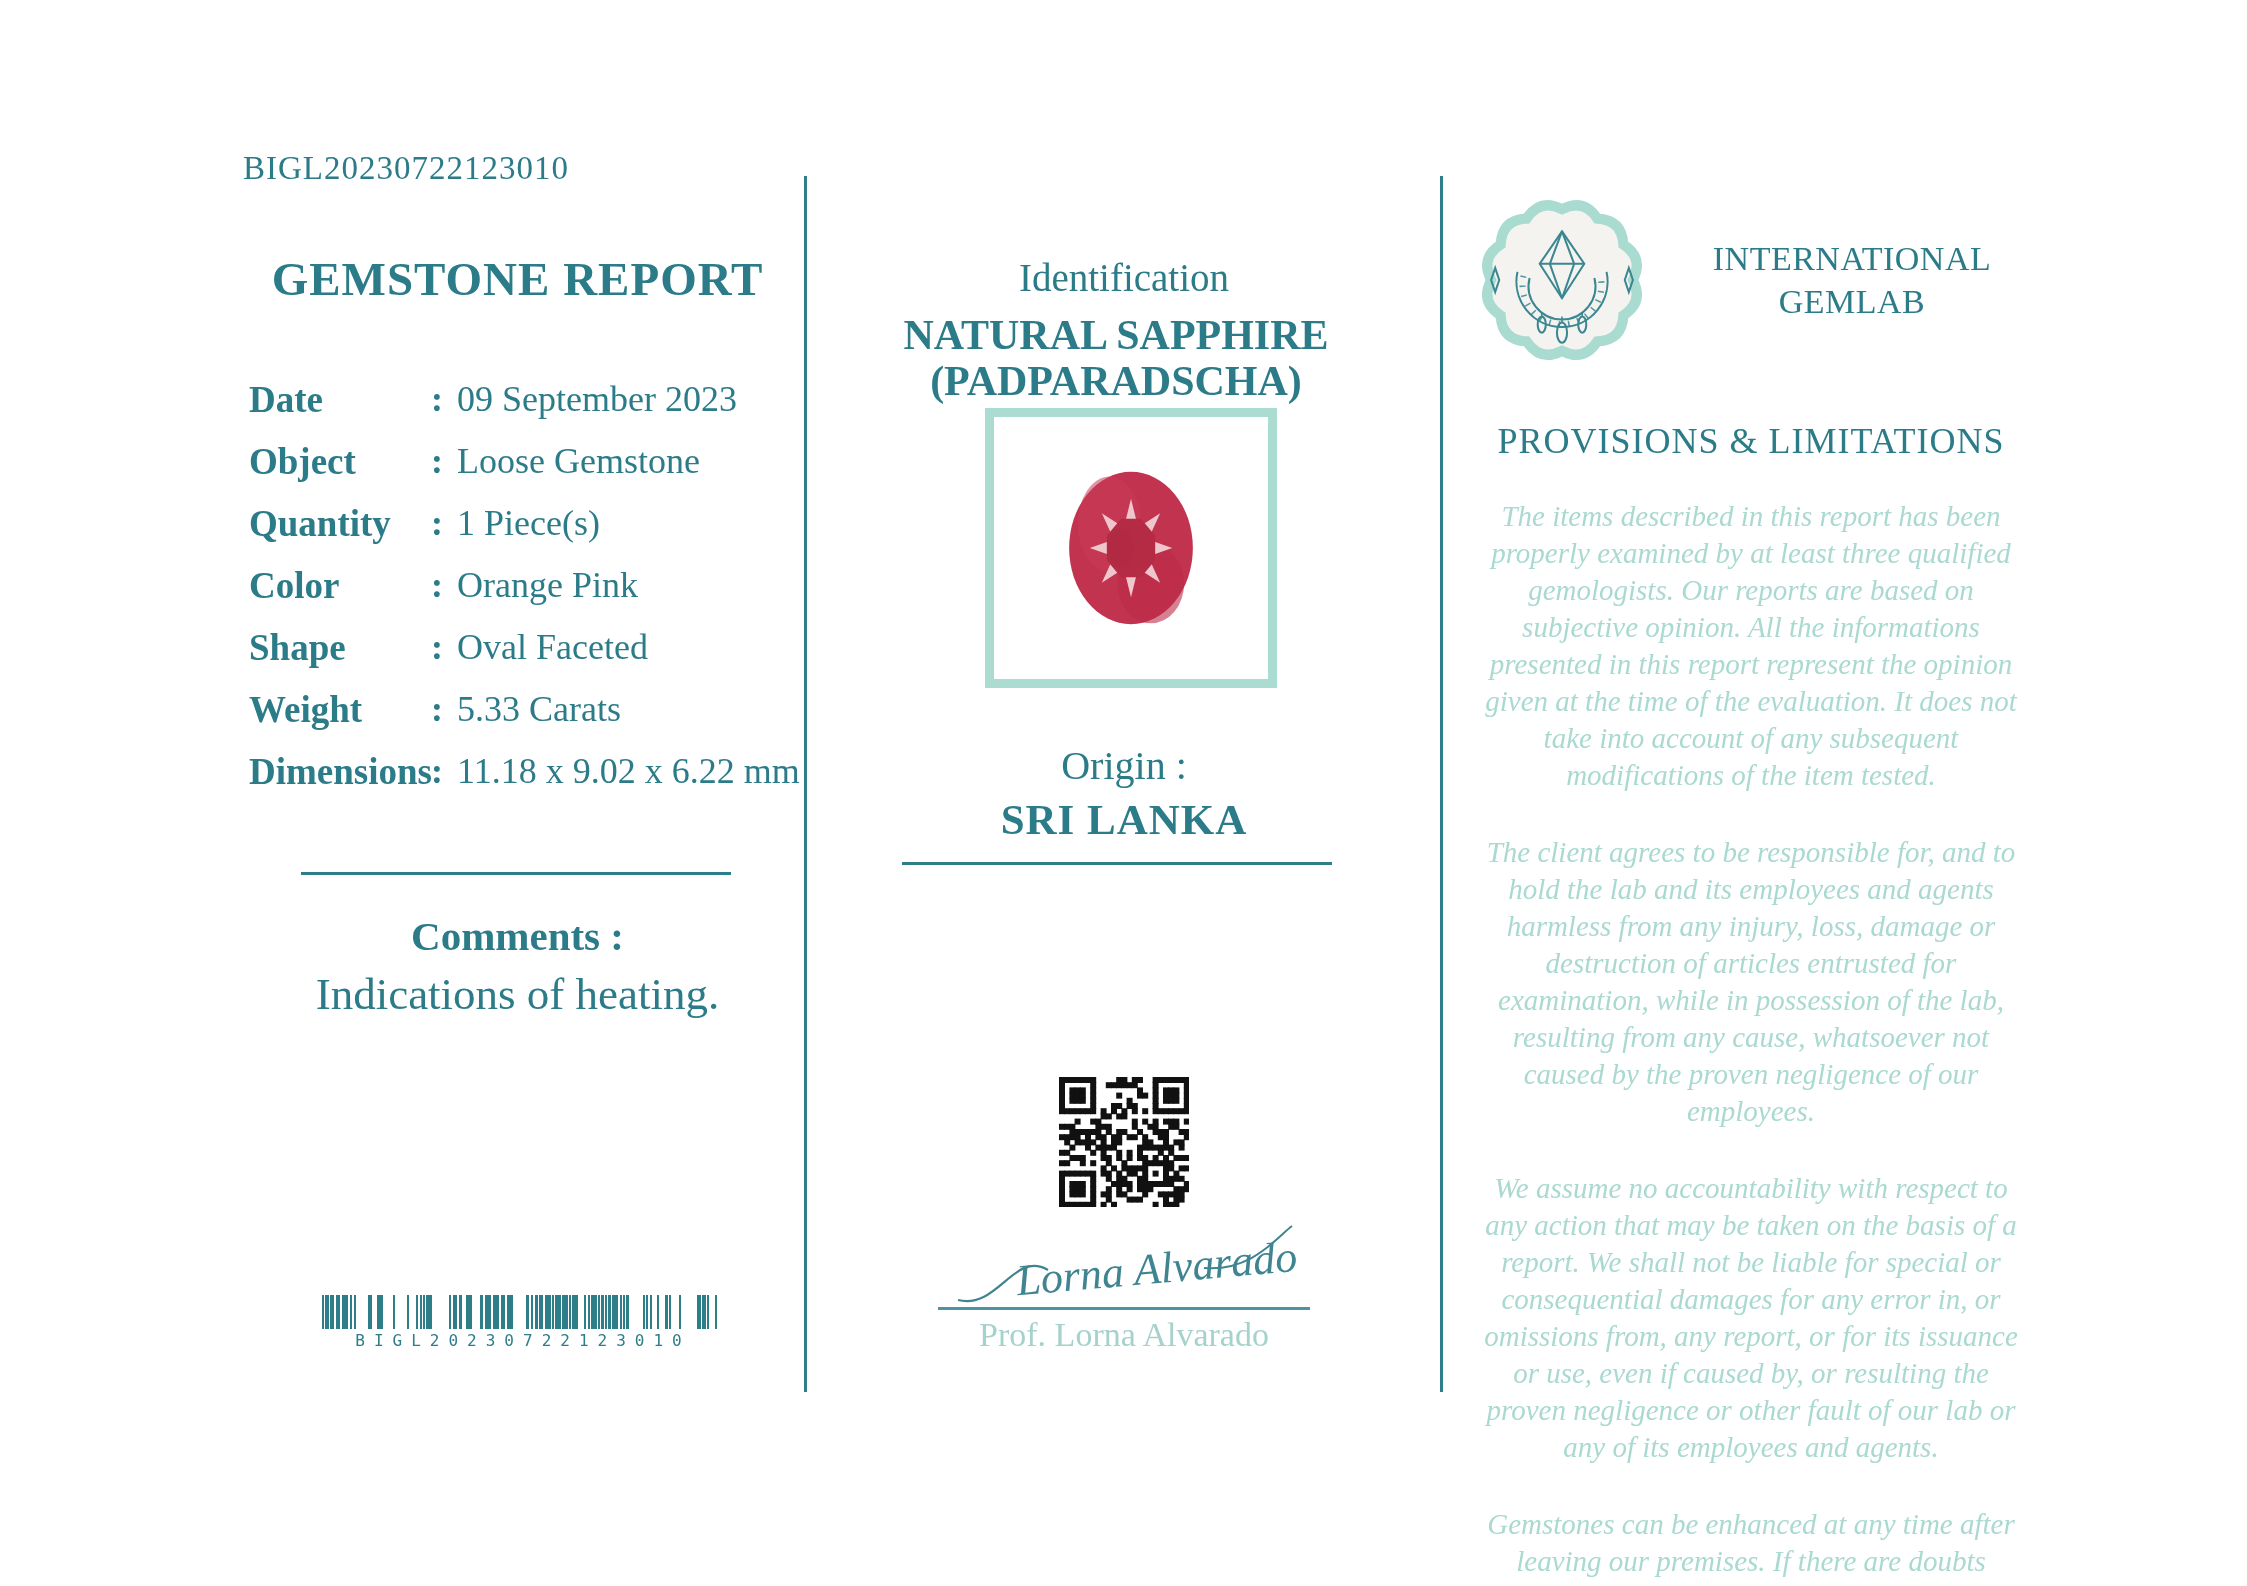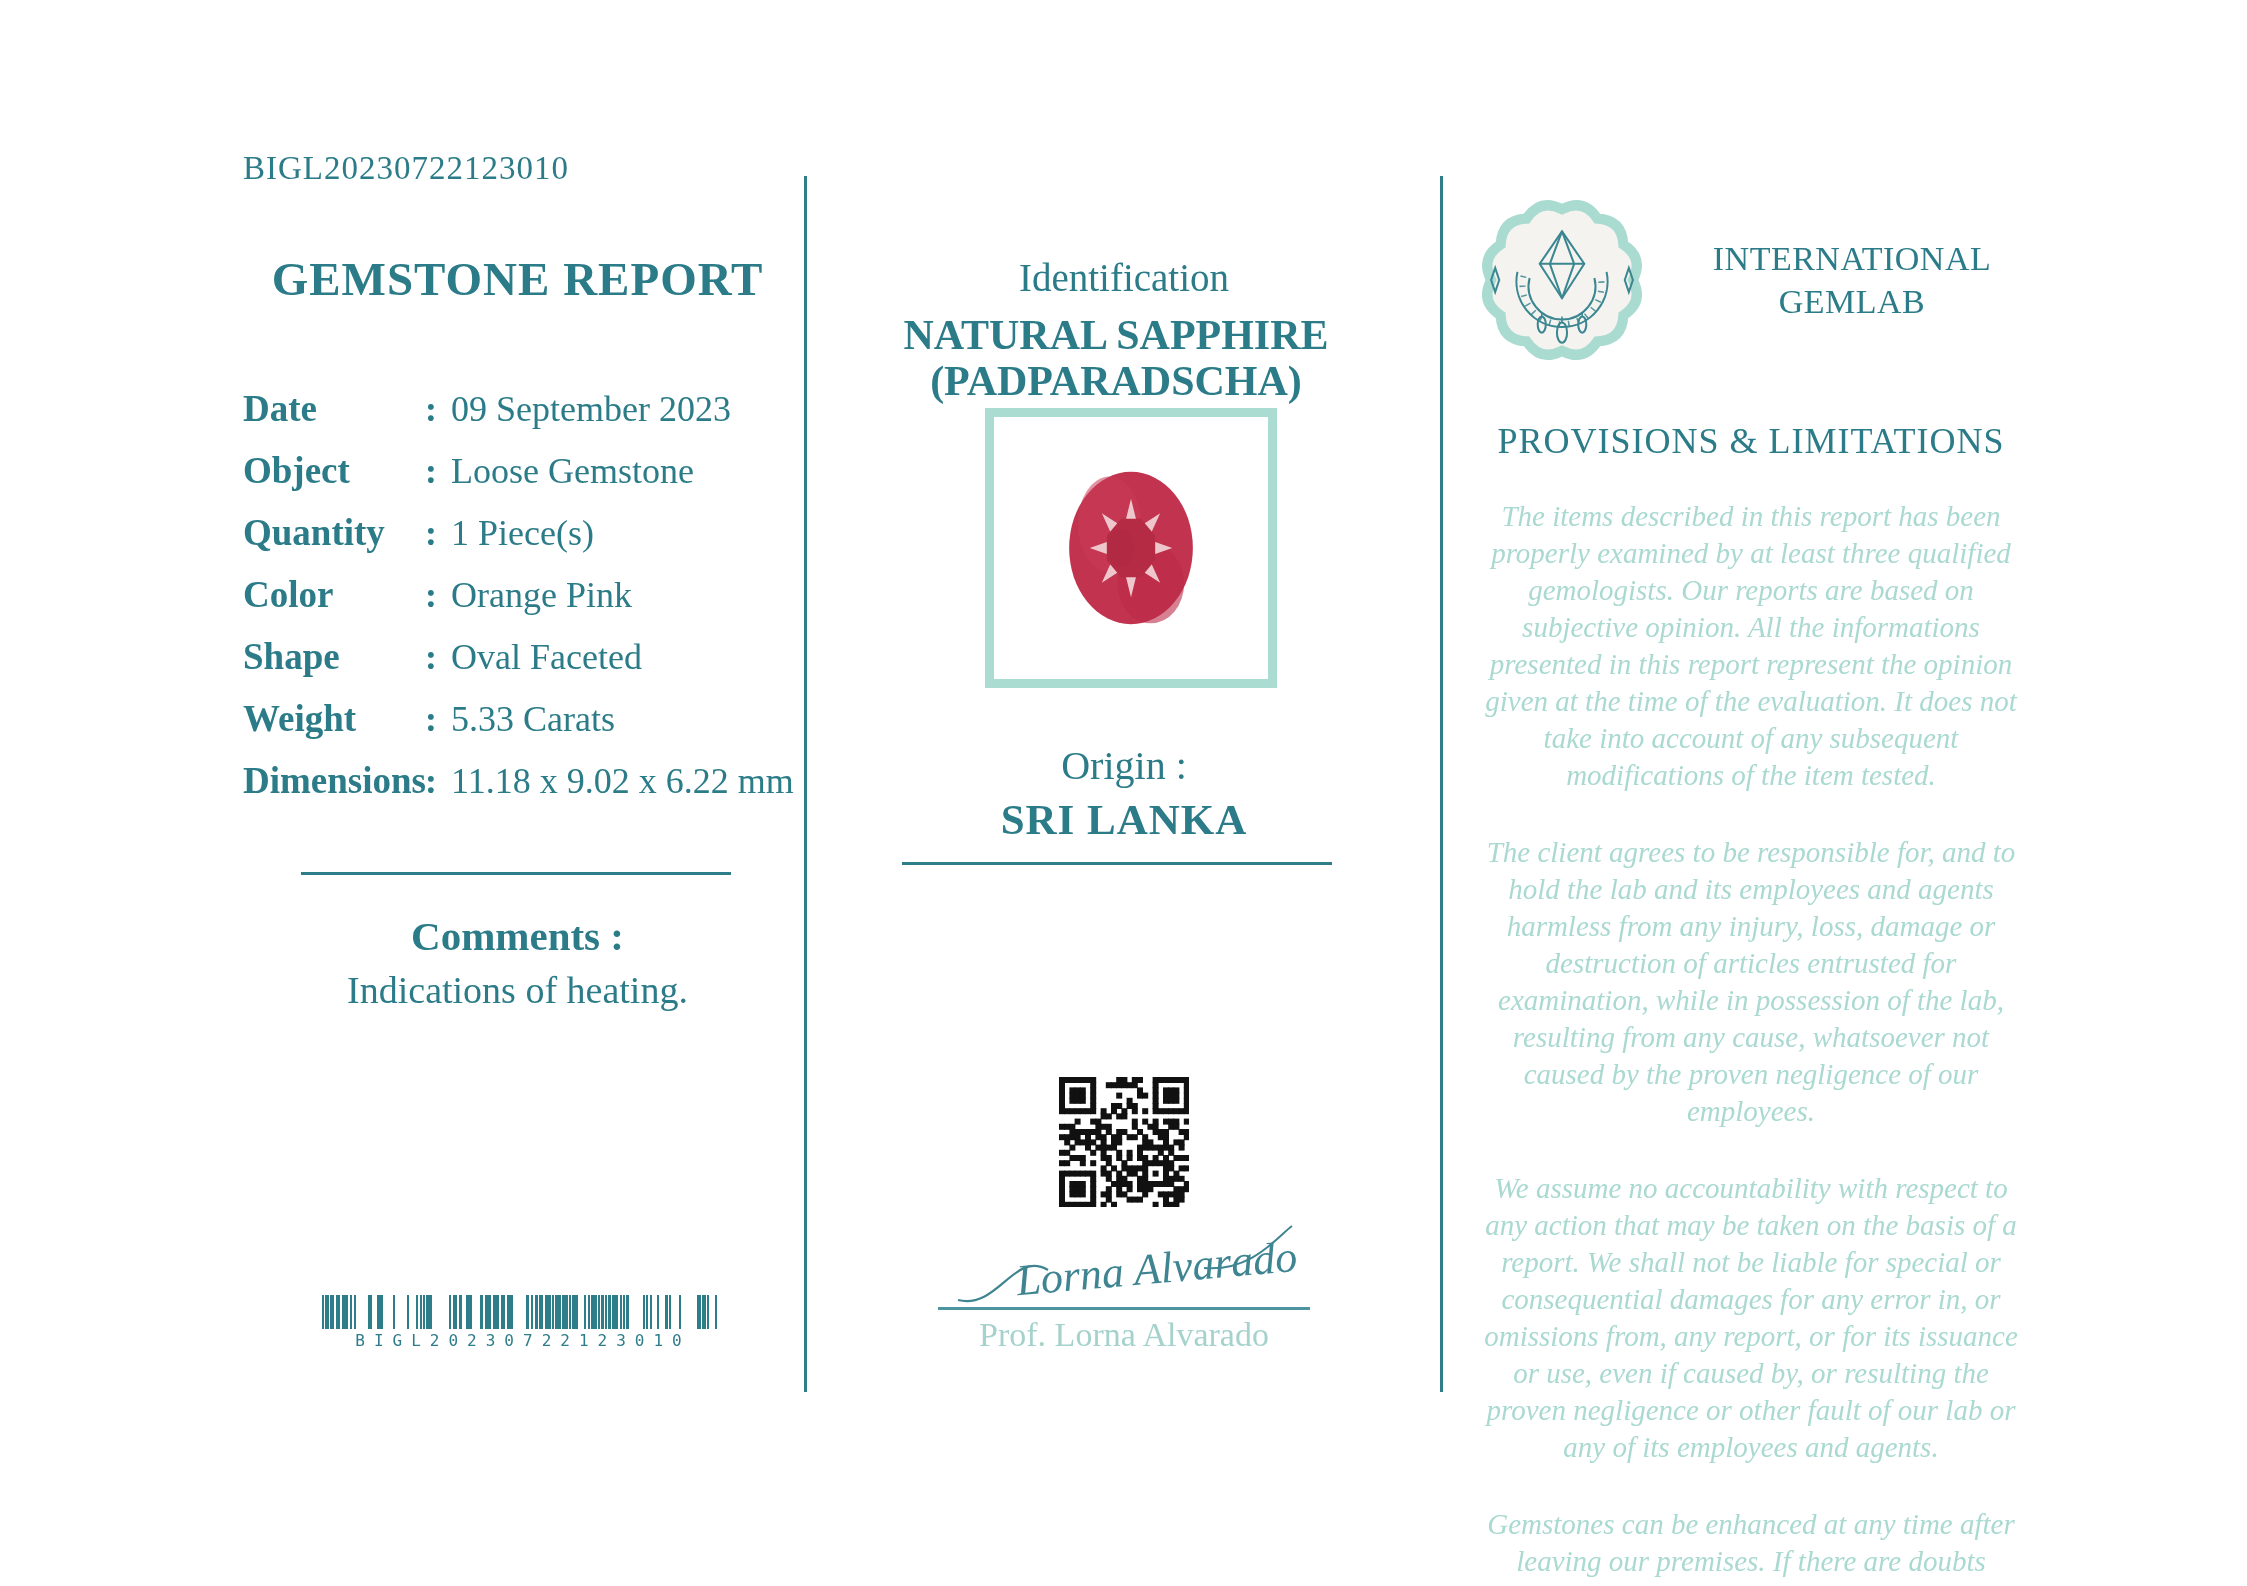--- a/index.html
+++ b/index.html
@@ -5,27 +5,27 @@
   html,body{margin:0;padding:0;background:#ffffff;}
   .page{position:relative;width:2247px;height:1586px;background:#ffffff;overflow:hidden;
         font-family:"Liberation Serif", serif;color:#2b7c88;}
   .abs{position:absolute;}
 
   
   .report-number{left:243px;top:150px;font-size:33px;letter-spacing:1px;}
   .col-left{left:230px;top:0;width:575px;height:1586px;}
   .gem-report-title{left:0;right:0;top:252px;text-align:center;font-size:47px;font-weight:bold;letter-spacing:1px;}
   .fields{left:13px;top:368px;}
-  .field-row{display:flex;align-items:flex-end;height:62px;}
+  .field-row{display:flex;align-items:center;height:62px;margin-left:6px;}
   .field-label{width:182px;font-weight:bold;font-size:37px;}
   .field-colon{width:26px;font-weight:bold;font-size:36px;}
   .field-value{font-size:36px;}
   .comments-line{left:71px;top:872px;width:430px;height:3px;background:#2e7e8a;}
   .comments-heading{left:0;right:0;top:912px;text-align:center;font-size:41px;font-weight:bold;}
-  .comments-text{left:0;right:0;top:968px;text-align:center;font-size:38px;}
+  .comments-text{left:0;right:0;top:968px;text-align:center;font-size:45px;}
   .barcode-wrap{left:92px;top:1295px;width:402px;}
   .barcode-bars{display:block;}
   .barcode-label{display:block;text-align:center;font-family:"DejaVu Sans Mono", monospace;
                  font-size:16px;letter-spacing:9px;color:#2e7e8a;margin-top:2px;white-space:nowrap;}
 
   
   .divider{top:176px;width:3px;height:1216px;background:#2f7e8a;}
   .divider-1{left:804px;}
   .divider-2{left:1440px;}
 

